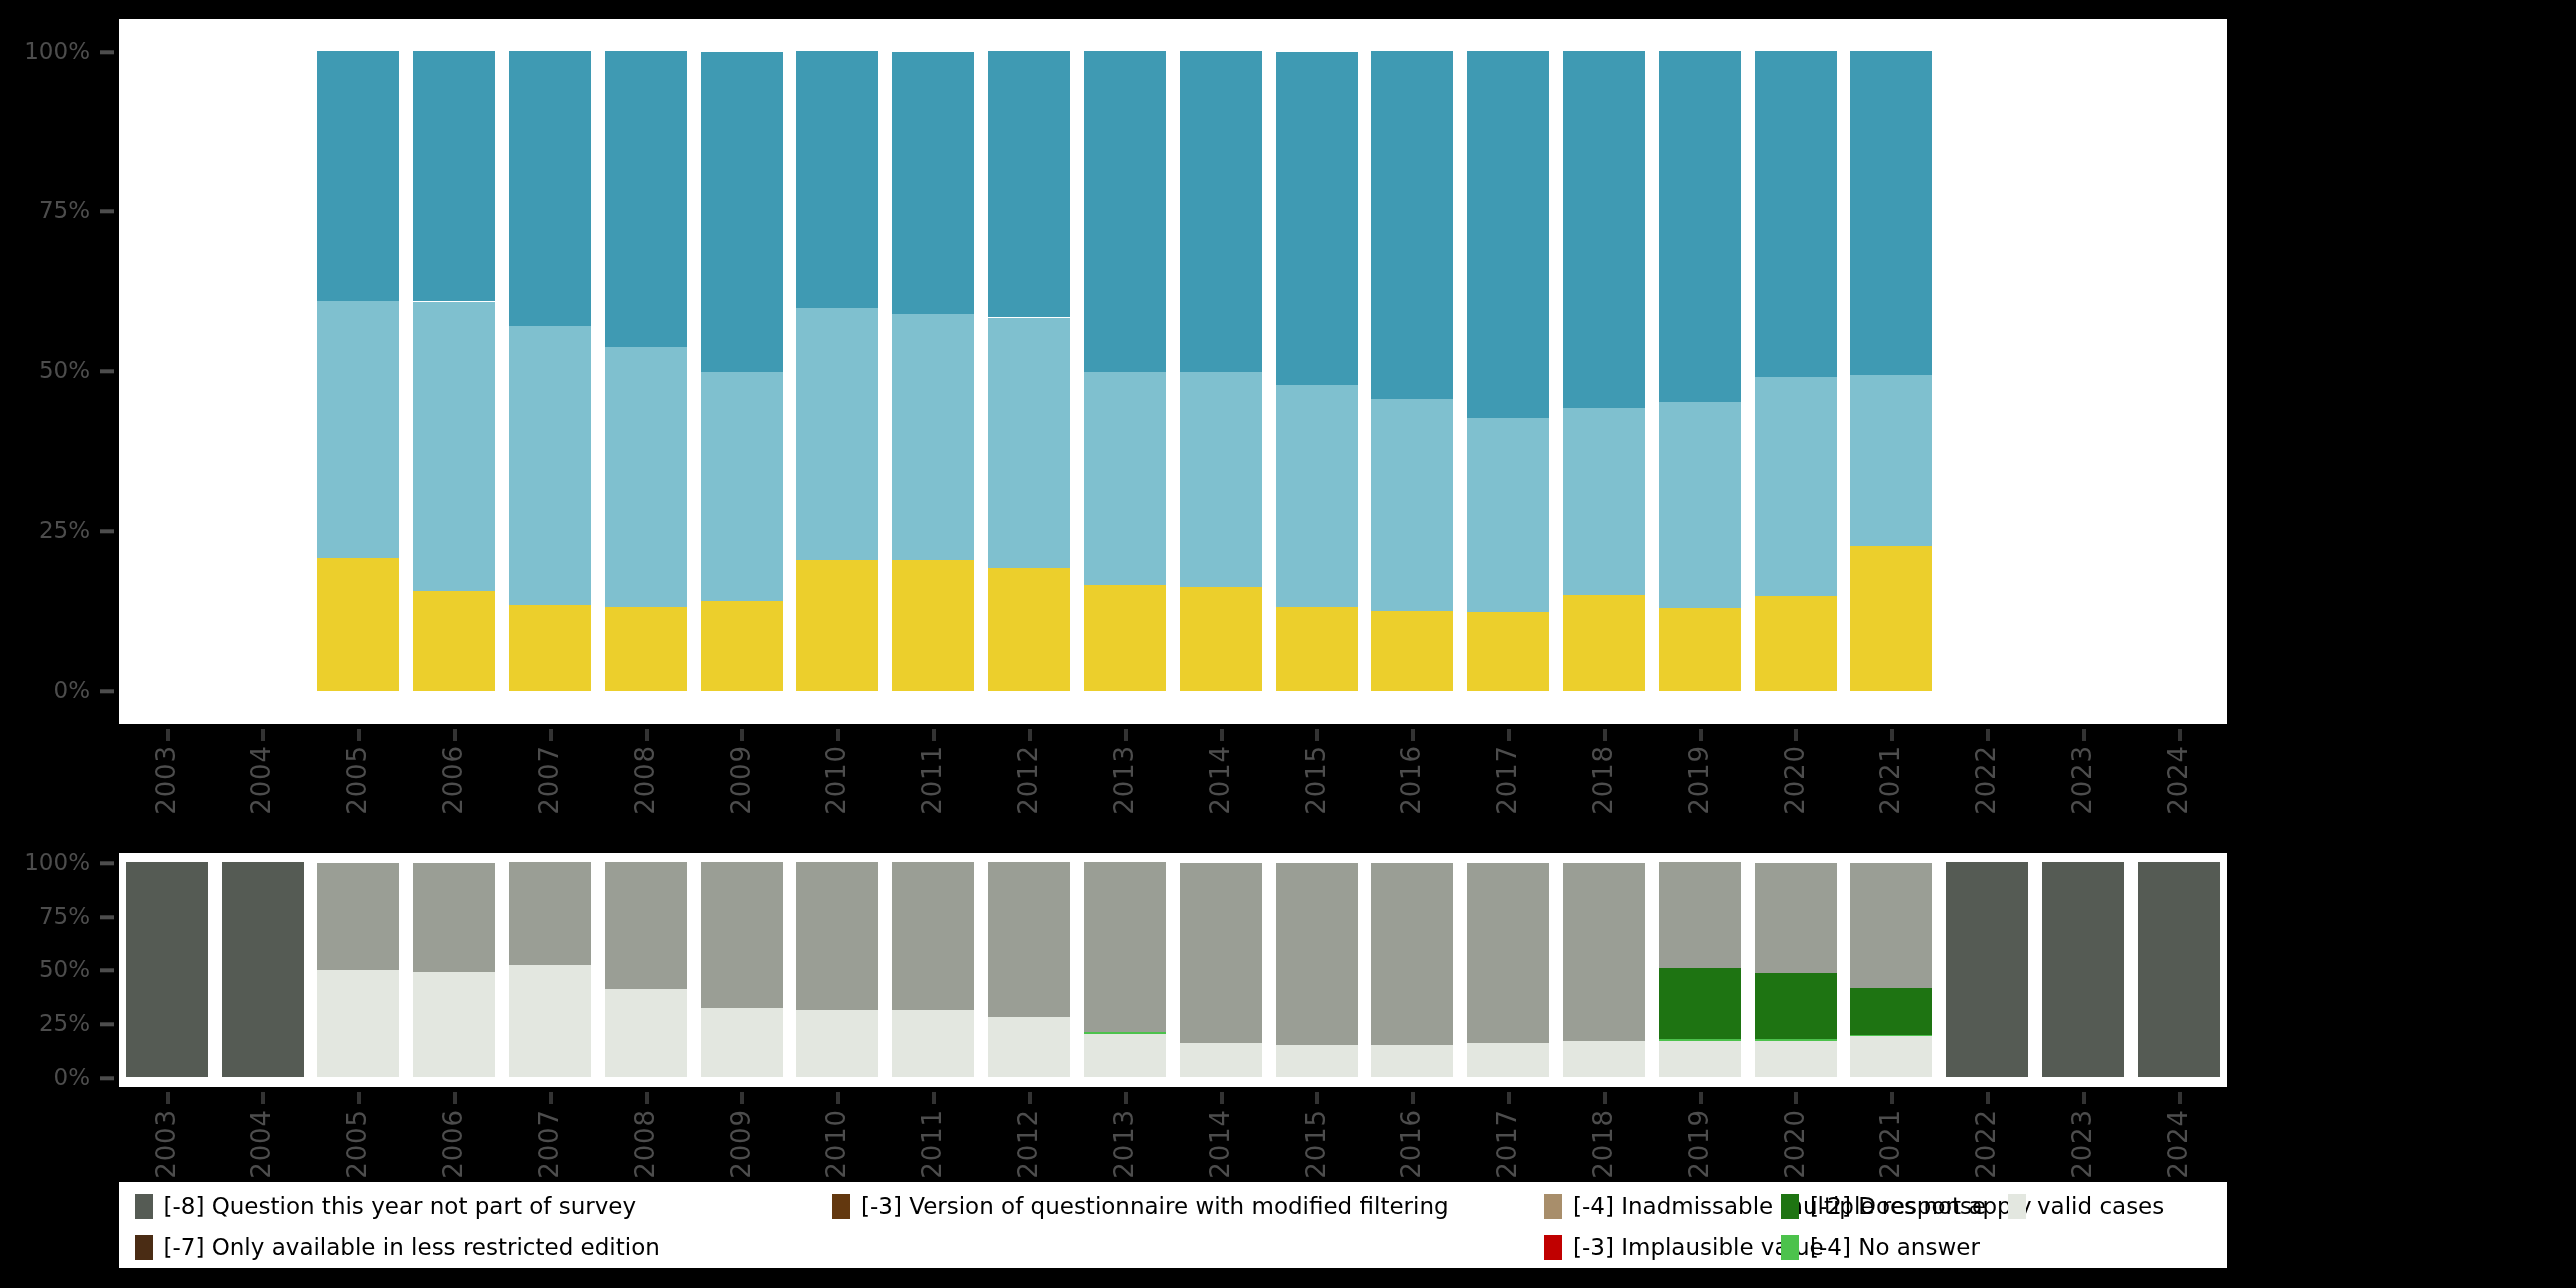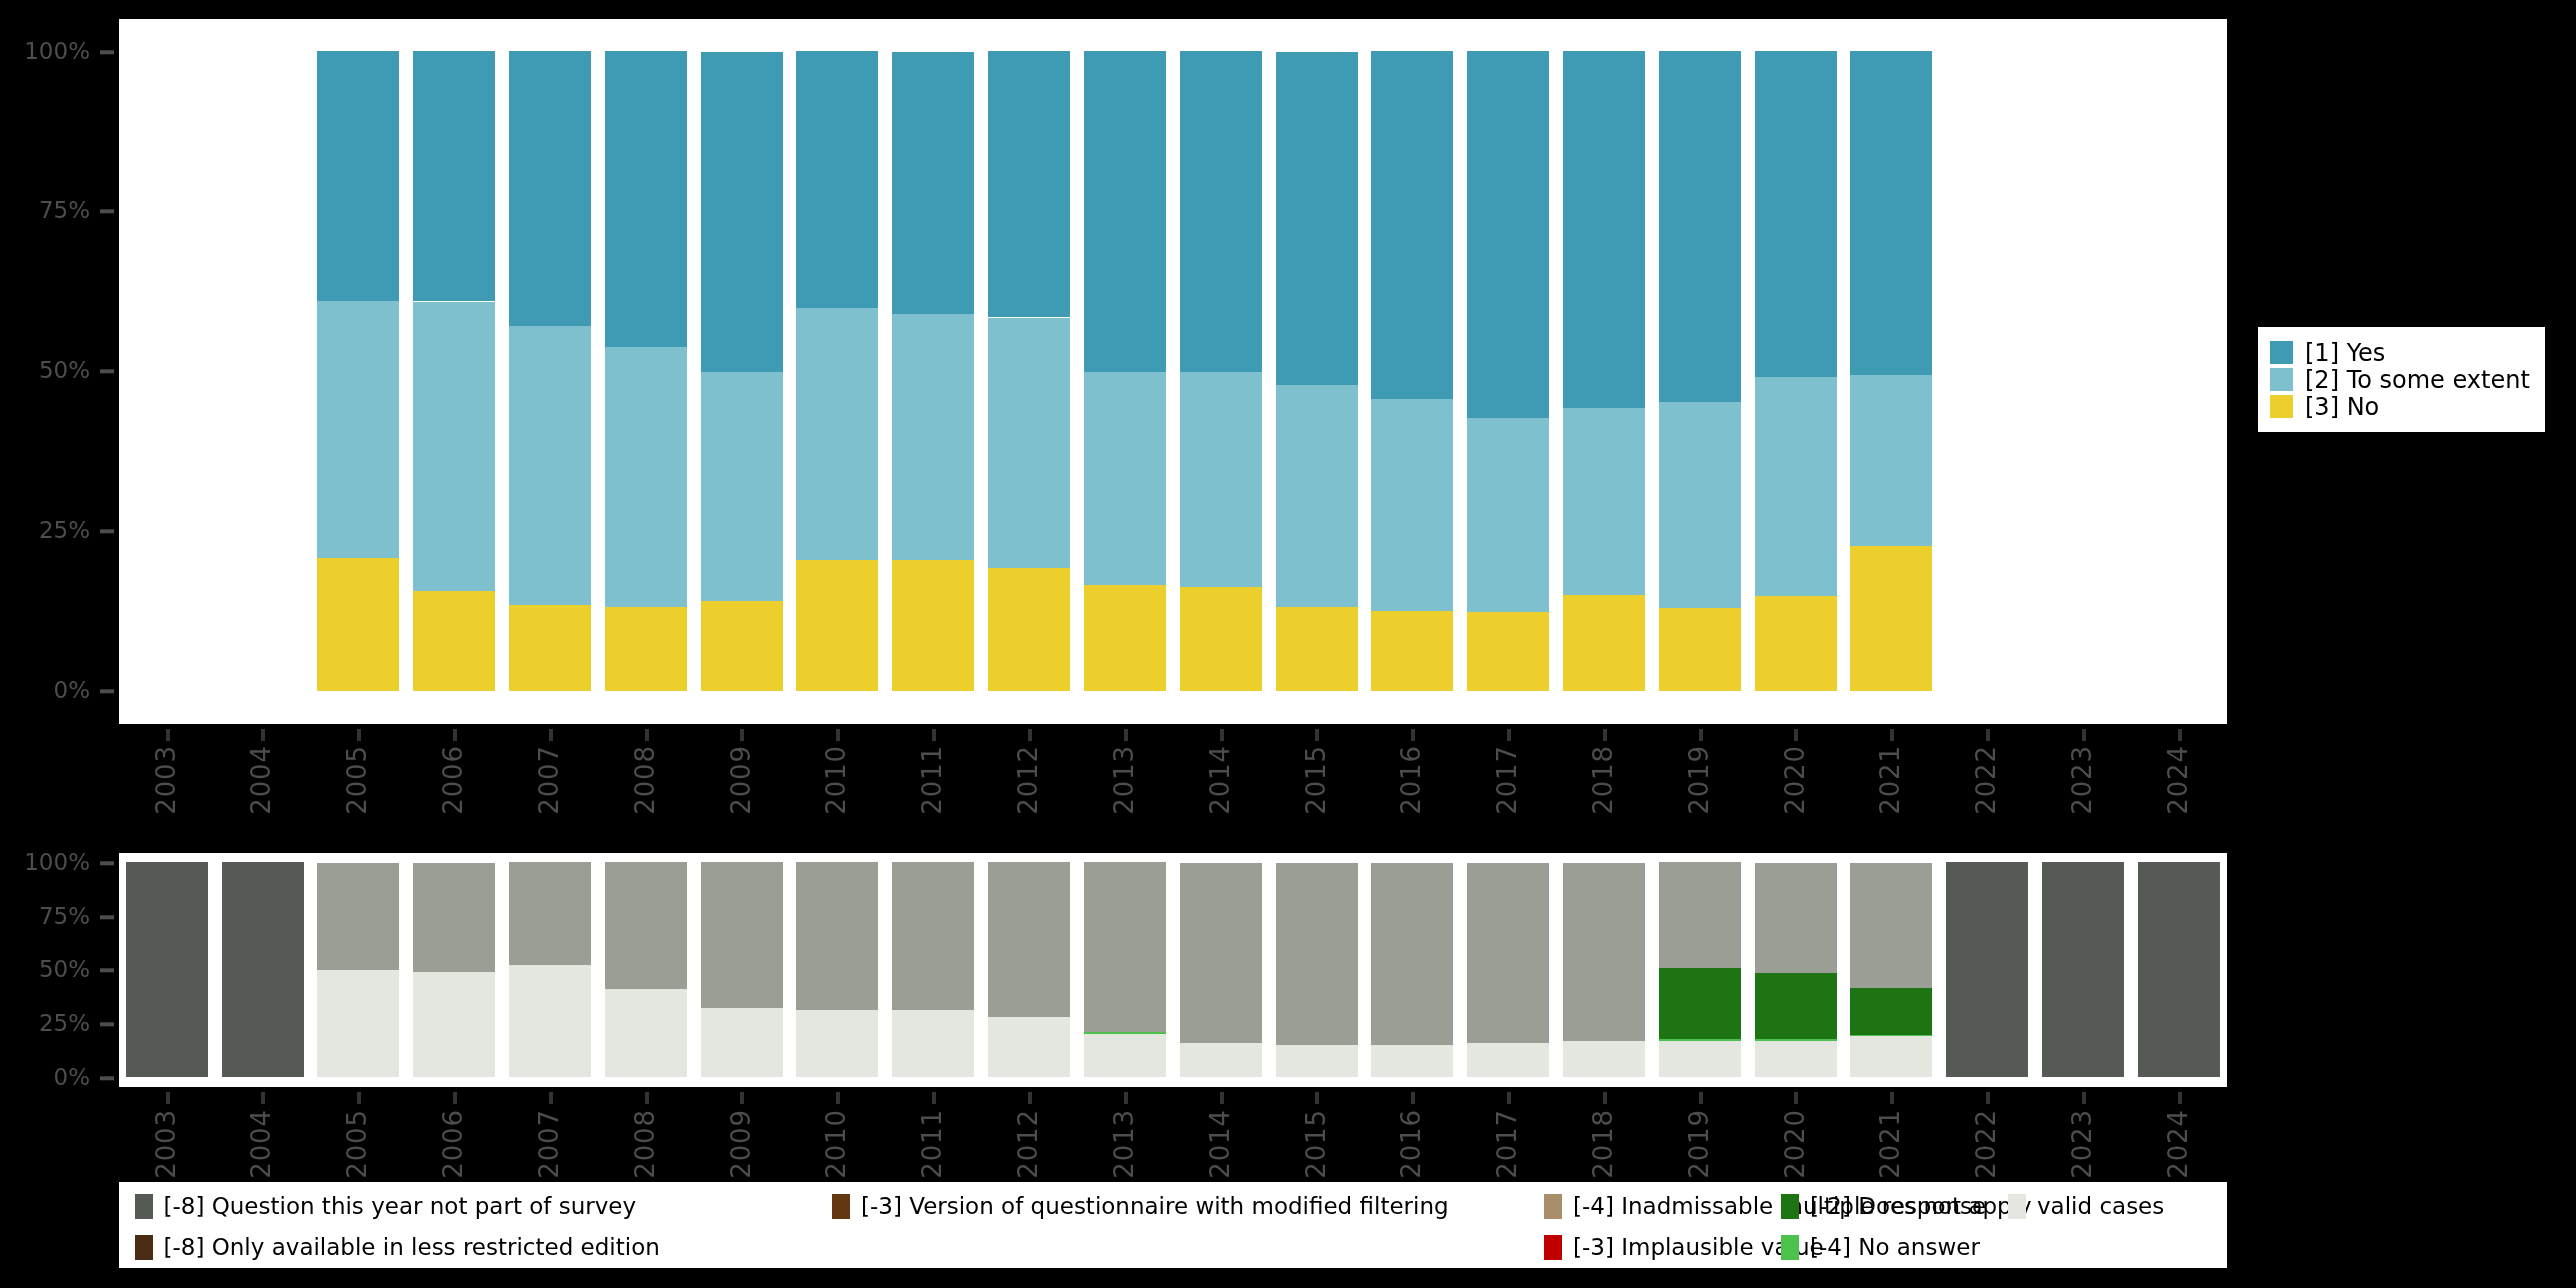--- a/index.html
+++ b/index.html
@@ -187,34 +187,20 @@
       <div class="xtick" style="left: 1890px; top: 729px;"></div>
       <div class="xlabel" style="left: 1877px; top: 745px;">2021</div>
       <div class="xtick" style="left: 1986px; top: 729px;"></div>
       <div class="xlabel" style="left: 1973px; top: 745px;">2022</div>
       <div class="xtick" style="left: 2082px; top: 729px;"></div>
       <div class="xlabel" style="left: 2069px; top: 745px;">2023</div>
       <div class="xtick" style="left: 2178px; top: 729px;"></div>
       <div class="xlabel" style="left: 2165px; top: 745px;">2024</div>
     </div>
 
-  <div id="legend-main">
-      <div class="row">
-        <span class="swatch" style="background: rgb(63, 154, 179);"></span>
-        <span class="lbl">[1] Yes</span>
-      </div>
-      <div class="row">
-        <span class="swatch" style="background: rgb(127, 192, 207);"></span>
-        <span class="lbl">[2] To some extent</span>
-      </div>
-      <div class="row">
-        <span class="swatch" style="background: rgb(236, 207, 44);"></span>
-        <span class="lbl">[3] No</span>
-      </div>
-    </div>
 
   <div id="lower-panel">
       <div class="lbar" style="left: 6.7px; width: 82px; height: 215px;">
         <div class="lseg" style="background: rgb(85, 91, 84); bottom: 0px; height: 215px;"></div>
       </div>
       <div class="lbar" style="left: 103px; width: 82px; height: 215px;">
         <div class="lseg" style="background: rgb(85, 91, 84); bottom: 0px; height: 215px;"></div>
       </div>
       <div class="lbar" style="left: 198px; width: 82px; height: 215px;">
         <div class="lseg" style="background: rgb(227, 231, 224); bottom: 0px; height: 107px;"></div>
@@ -358,21 +344,21 @@
       <div class="xlabel" style="left: 2165px; top: 1109px;">2024</div>
     </div>
 
   <div id="legend-bottom">
       <div class="lg-item" style="left: 15.5px; top: 12px;">
         <span class="sw" style="background: rgb(85, 91, 84);"></span>
         <span class="tx">[-8] Question this year not part of survey</span>
       </div>
       <div class="lg-item" style="left: 15.5px; top: 53px;">
         <span class="sw" style="background: rgb(74, 44, 20);"></span>
-        <span class="tx">[-8] Only available in less restricted edition</span>
+        <span class="tx">[-7] Only available in less restricted edition</span>
       </div>
       <div class="lg-item" style="left: 713px; top: 12px;">
         <span class="sw" style="background: rgb(99, 56, 15);"></span>
         <span class="tx">[-3] Version of questionnaire with modified filtering</span>
       </div>
       <div class="lg-item" style="left: 1425px; top: 12px;">
         <span class="sw" style="background: rgb(168, 142, 107);"></span>
         <span class="tx">[-4] Inadmissable multiple response</span>
       </div>
       <div class="lg-item" style="left: 1425px; top: 53px;">

